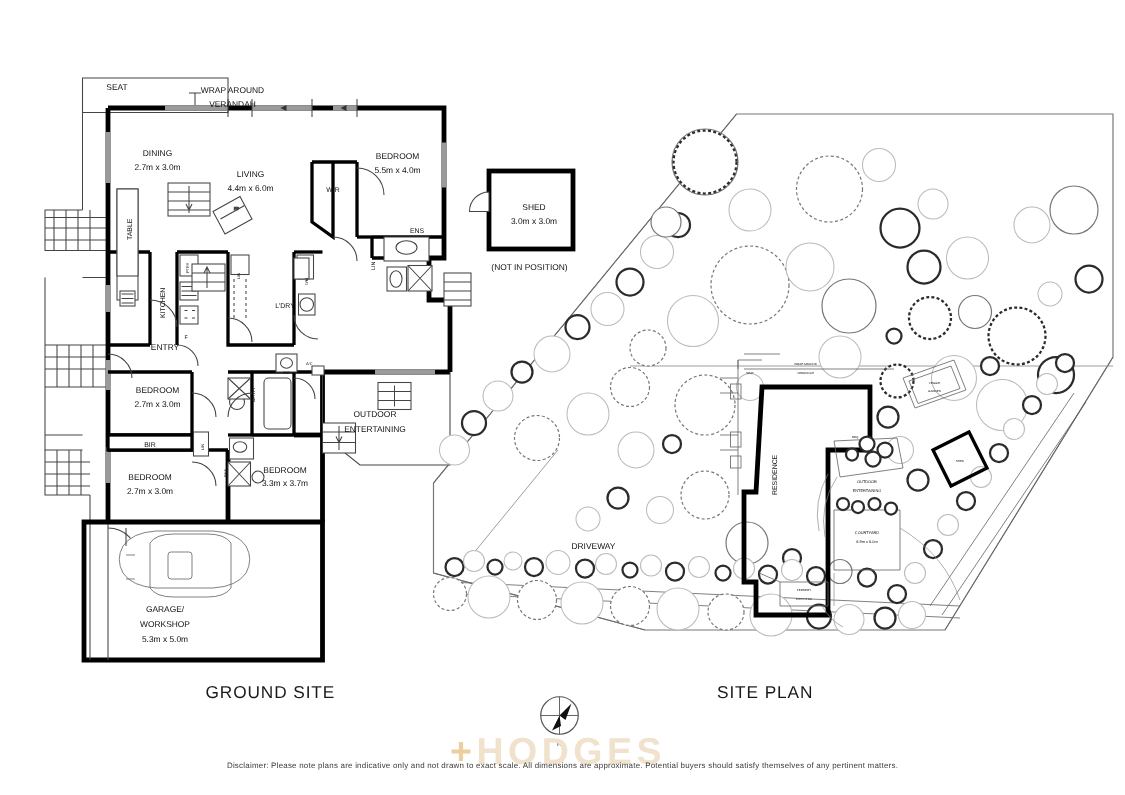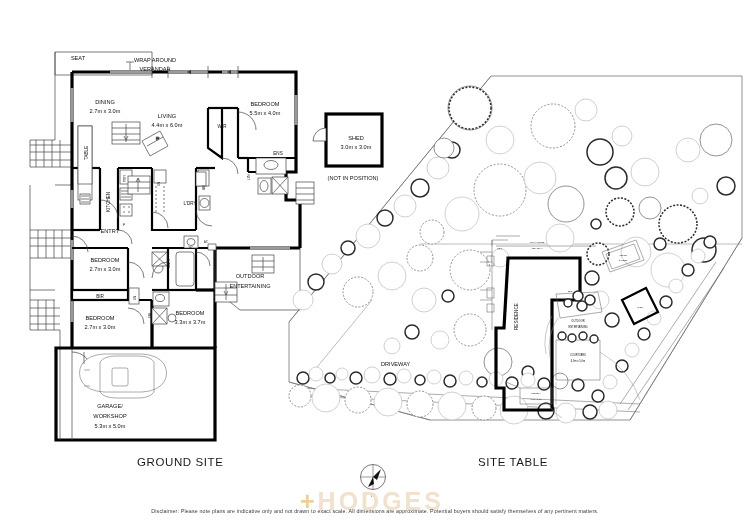--- a/index.html
+++ b/index.html
@@ -545,15 +545,15 @@
     <text class="lbl lbl5 ctr" x="373" y="497">N</text>
   </g>
 </svg>
 </div>
 
 <div class="wm">
   <span class="plus">+</span><span>HODGES</span>
 </div>
 
 <div class="caption" id="cap-ground">GROUND SITE</div>
-<div class="caption" id="cap-site">SITE TABLE</div>
+<div class="caption" id="cap-site">SITE PLAN</div>
 
 <div class="disclaimer">Disclaimer: Please note plans are indicative only and not drawn to exact scale. All dimensions are approximate. Potential buyers should satisfy themselves of any pertinent matters.</div>
 
 </body></html>

